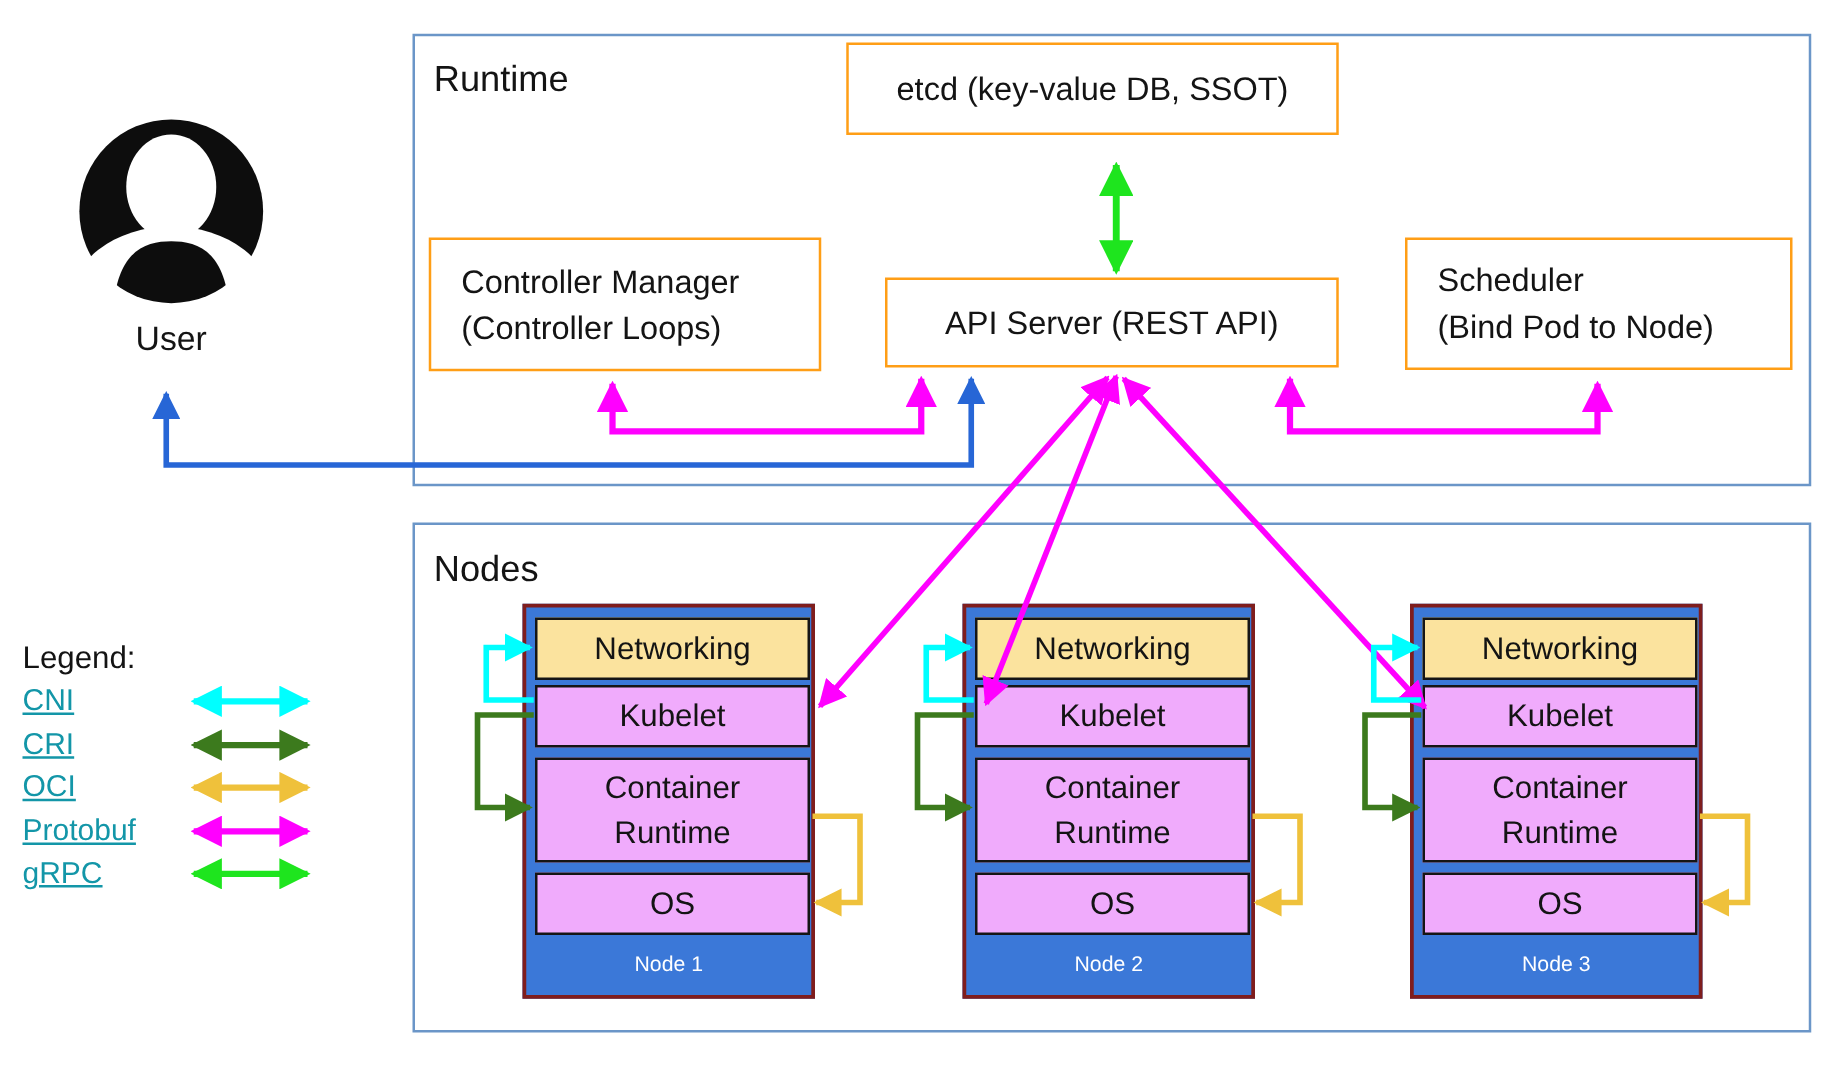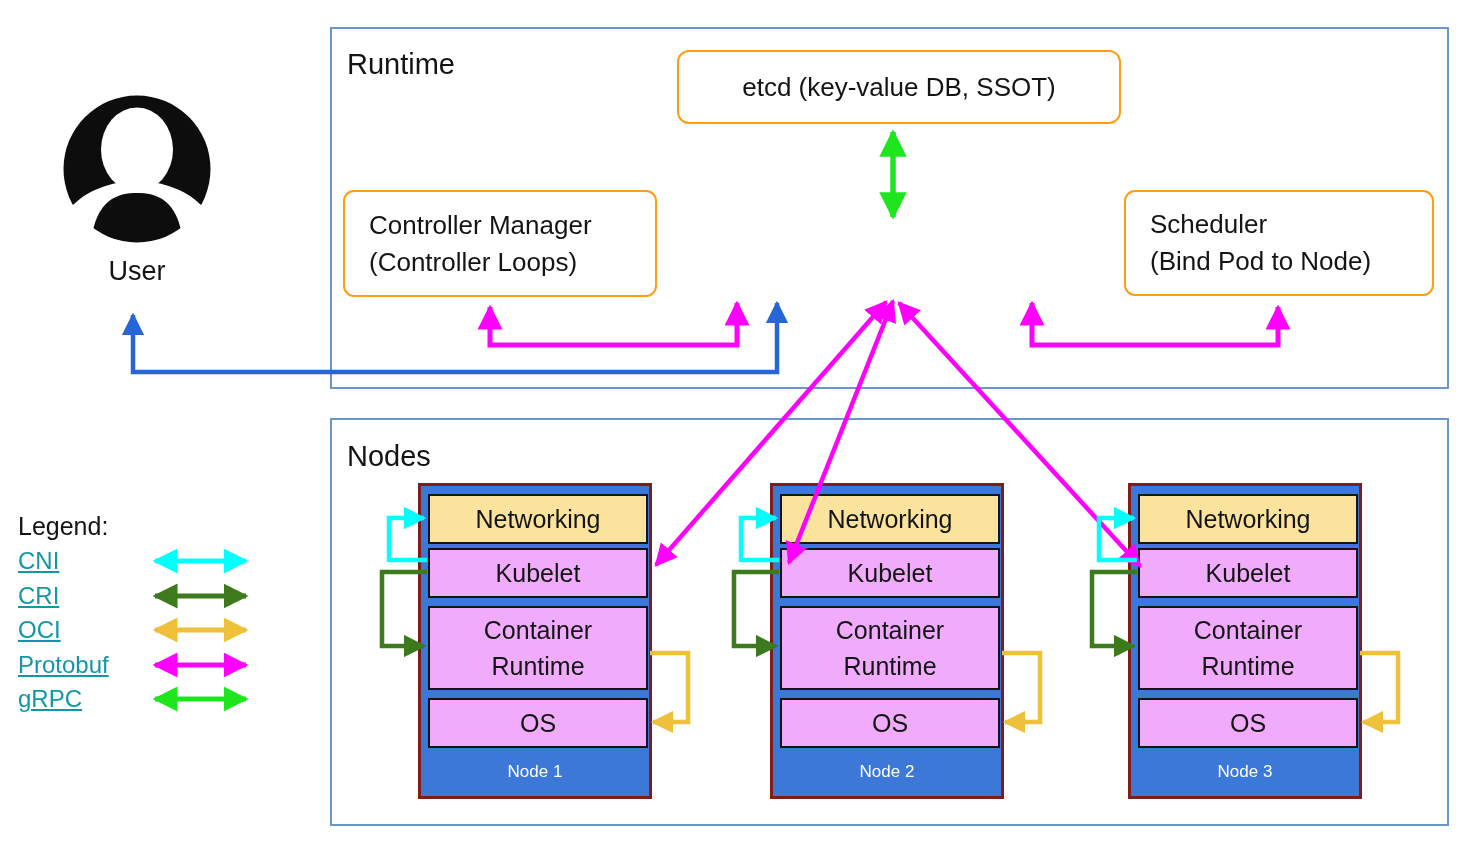--- a/index.html
+++ b/index.html
@@ -19,21 +19,21 @@
     position: absolute; font-size: 29px; color: #141414;
   }
 
   
   .obox {
     position: absolute; border: 2px solid #ff9e16; background: #ffffff;
     display: flex; flex-direction: column; justify-content: center;
     font-size: 26px; color: #141414; line-height: 37px;
   }
   .obox.centered { align-items: center; text-align: center; }
-  .obox.leftpad { padding-left: 24px; border-radius: 11px; }
+  .obox.leftpad { padding-left: 24px; }
 
   
   .node {
     position: absolute; width: 234px; height: 316px;
     background: #3b78d8; border: 3px solid #7f1d1d;
   }
   .layer {
     position: absolute; left: 7px; width: 220px;
     background: #f0abfc; border: 2px solid #151515;
     display: flex; align-items: center; justify-content: center;
@@ -73,29 +73,32 @@
   }
 </style>
 </head>
 <body>
 
 <div class="stage">
 
   <div class="section-frame" style="left:330px; top:27px; width:1119px; height:362px;"></div>
   <div class="section-title" style="left:347px; top:48px;">Runtime</div>
 
-  <div class="obox centered" style="left:677px; top:50px; width:444px; height:74px;border-radius:12px;">
+  <div class="obox centered" style="left:677px; top:34px; width:394px; height:74px;">
     <span>etcd (key-value DB, SSOT)</span>
   </div>
 
   <div class="obox leftpad" style="left:343px; top:190px; width:314px; height:107px;">
     <span>Controller Manager</span>
     <span>(Controller Loops)</span>
   </div>
 
+  <div class="obox centered" style="left:708px; top:222px; width:363px; height:72px;">
+    <span>API Server (REST API)</span>
+  </div>
 
   <div class="obox leftpad" style="left:1124px; top:190px; width:310px; height:106px;">
     <span>Scheduler</span>
     <span>(Bind Pod to Node)</span>
   </div>
 
   <div class="section-frame" style="left:330px; top:418px; width:1119px; height:408px;"></div>
   <div class="section-title" style="left:347px; top:440px;">Nodes</div>
 
   <div class="node" style="left:418px; top:483px;">

